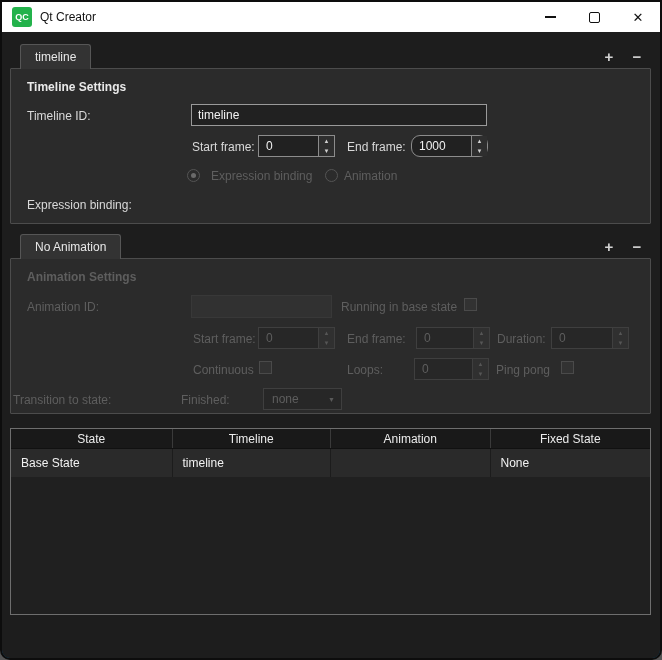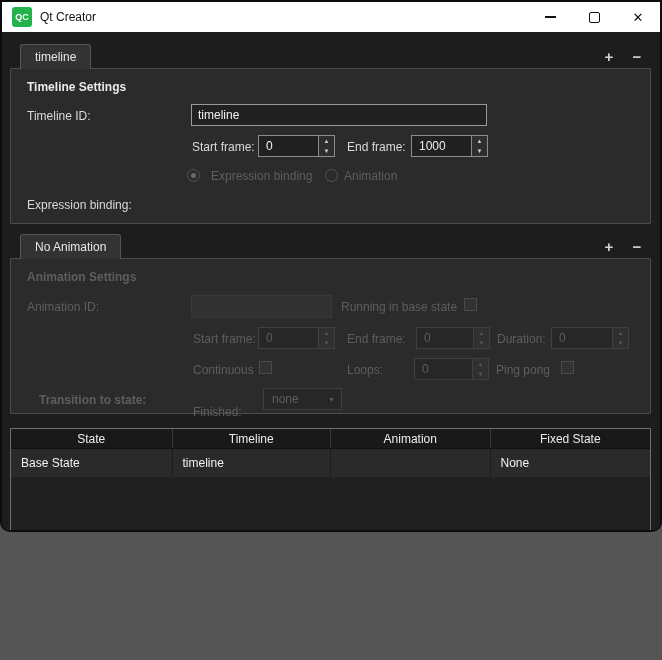--- a/index.html
+++ b/index.html
@@ -2,21 +2,21 @@
 <html><head>
 <meta charset="utf-8">
 <style>
   * { box-sizing: border-box; margin: 0; padding: 0; }
   body {
     font-family: "Liberation Sans", "DejaVu Sans", sans-serif;
     background: #555;
     width: 662px; height: 660px;
   }
   .window {
-    width: 662px; height: 532px;
+    width: 662px; height: 660px;
     border: 2px solid #0d0d0d;
     border-radius: 0 0 10px 10px;
     overflow: hidden;
     background: #0c4a6e;
     position: relative;
   }
   
   .titlebar {
     height: 30px; background: #ffffff;
     display: flex; align-items: center;
@@ -168,21 +168,21 @@
       <div class="lbl" style="left:181px; top:71px;">Start frame:</div>
       <div class="spinbox" style="left:247px; top:66px; width:77px;">
         <div class="spin-val">0</div>
         <div class="spin-arrows">
           <span>▲</span>
           <span>▼</span>
         </div>
       </div>
 
       <div class="lbl" style="left:336px; top:71px;">End frame:</div>
-      <div class="spinbox" style="left:400px; top:66px; width:77px;">
+      <div class="spinbox" style="left:400px; top:66px; width:77px;border-radius:9px;">
         <div class="spin-val">1000</div>
         <div class="spin-arrows">
           <span>▲</span>
           <span>▼</span>
         </div>
       </div>
 
       <span class="radio checked" style="left:176px; top:100px;">
           <span class="dot"></span>
         </span>
@@ -240,22 +240,22 @@
       <div class="spinbox disabled" style="left:403px; top:99px; width:75px;">
         <div class="spin-val">0</div>
         <div class="spin-arrows">
           <span>▲</span>
           <span>▼</span>
         </div>
       </div>
       <div class="lbl disabled" style="left:485px; top:104px;">Ping pong</div>
       <span class="checkbox" style="left:550px; top:102px;"></span>
 
-      <div class="lbl disabled" style="left:28px; top:134px;font-weight:bold;">Transition to state:</div>
-      <div class="lbl disabled" style="left:182px; top:134px;margin-top:12px;">Finished:</div>
+      <div class="lbl disabled" style="left:2px; top:134px;">Transition to state:</div>
+      <div class="lbl disabled" style="left:170px; top:134px;">Finished:</div>
       <div class="dropdown" style="left:252px; top:129px; width:79px;">
         <div class="dd-val">none</div>
         <div class="dd-arrow">▼</div>
       </div>
     </div>
 
     <div class="states-table">
       <div class="t-header">
         <div class="th col-0">State</div>
         <div class="th col-1">Timeline</div>

